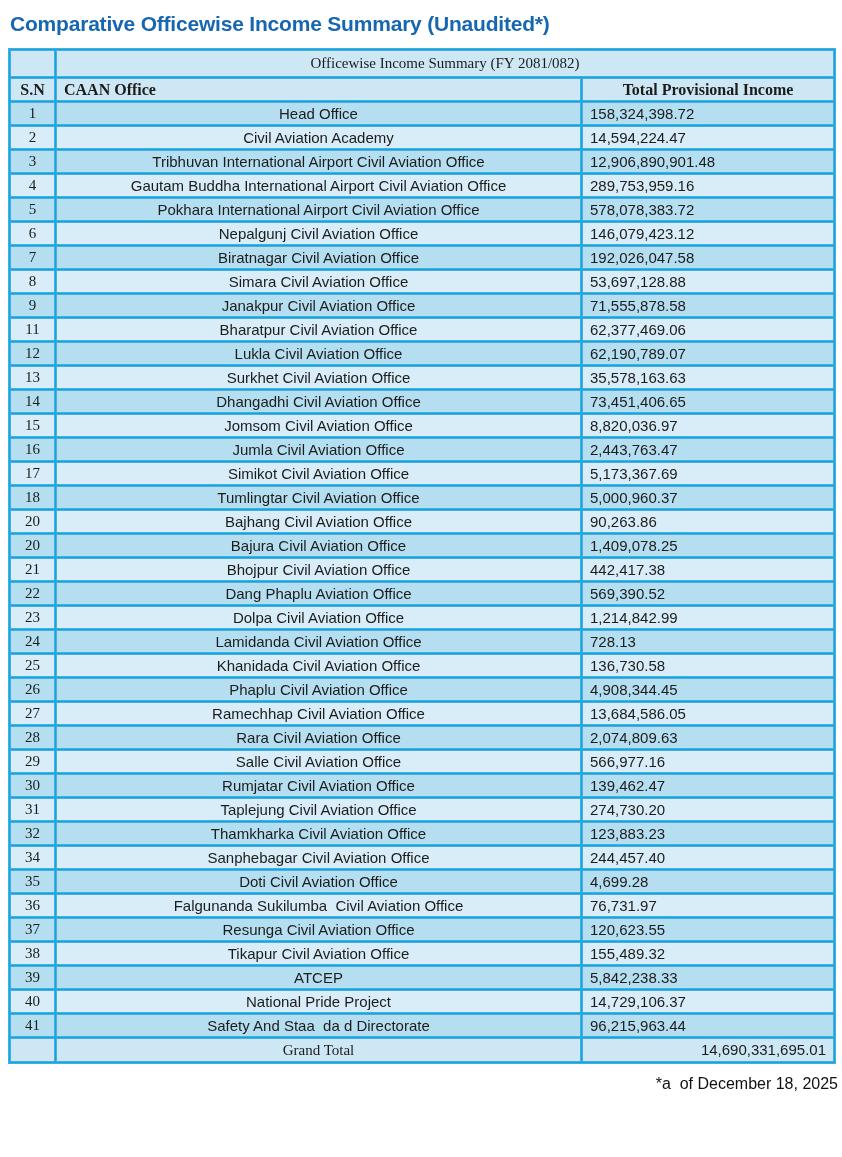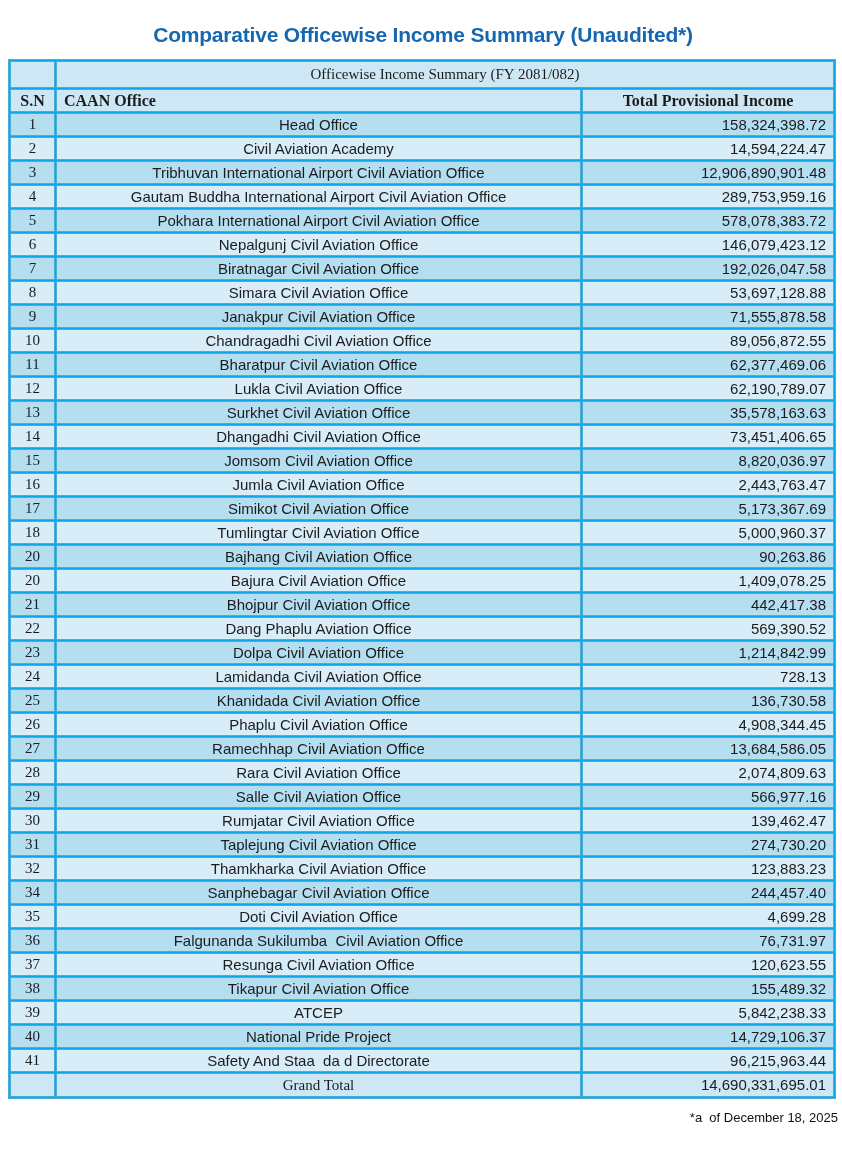--- a/index.html
+++ b/index.html
@@ -13,23 +13,22 @@
   }
   html,body{margin:0;padding:0;background:#ffffff;}
   body{
     width:842px;height:1157px;overflow:hidden;
     font-family:"Liberation Sans", sans-serif;
     color:var(--text);
   }
   .page{padding:4px 6px 0 8px;}
   .page-title{
     font-size:21px;font-weight:bold;color:var(--title-text);
-    margin:19px 0 12px 2px;letter-spacing:-0.2px;
+    margin:8px 0 12px 2px;letter-spacing:-0.2px;
     font-family:"Liberation Sans", sans-serif;
-    text-align:center;
   }
   table.income-table{
     border-collapse:separate;border-spacing:1px;
     background:#0ea5e9;border:1px solid var(--border);
     table-layout:fixed;width:828px;
   }
   table.income-table td,table.income-table th{
     border:1px solid var(--border);
     font-size:15px;line-height:21px;height:21px;
     padding:0 7px;overflow:hidden;white-space:nowrap;
@@ -50,31 +49,31 @@
   th.h-office{text-align:left;}
   th.h-income{text-align:center;}
   
   tbody tr:nth-child(odd) td{background:var(--row-dark);}
   tbody tr:nth-child(even) td{background:var(--row-light);}
   td.c-sn{
     text-align:center;padding:0 2px;
     font-family:"Liberation Serif", serif;font-size:15.5px;
   }
   td.c-office{text-align:center;}
-  td.c-income{text-align:right;}
+  td.c-income{}
   
   tr.grand-total-row td{background:var(--header-bg);height:22px;line-height:22px;}
   td.gt-label{
     text-align:center;font-family:"Liberation Serif", serif;
     font-weight:bold;font-size:16px;
   }
   td.gt-income{text-align:right;font-weight:bold;}
   .footnote{
     width:830px;text-align:right;margin-top:11px;
-    font-size:13px;color:#111111;
+    font-size:16px;color:#111111;
   }
 </style>
 </head>
 <body>
 
 <div class="page">
 
   <div class="page-title">Comparative Officewise Income Summary (Unaudited*)</div>
 
   <table class="income-table">
@@ -134,25 +133,20 @@
           <td class="c-sn">8</td>
           <td class="c-office">Simara Civil Aviation Office</td>
           <td class="c-income">53,697,128.88</td>
         </tr>
         <tr>
           <td class="c-sn">9</td>
           <td class="c-office">Janakpur Civil Aviation Office</td>
           <td class="c-income">71,555,878.58</td>
         </tr>
         <tr>
-          <td class="c-sn">10</td>
-          <td class="c-office">Chandragadhi Civil Aviation Office</td>
-          <td class="c-income">89,056,872.55</td>
-        </tr>
-        <tr>
           <td class="c-sn">11</td>
           <td class="c-office">Bharatpur Civil Aviation Office</td>
           <td class="c-income">62,377,469.06</td>
         </tr>
         <tr>
           <td class="c-sn">12</td>
           <td class="c-office">Lukla Civil Aviation Office</td>
           <td class="c-income">62,190,789.07</td>
         </tr>
         <tr>

